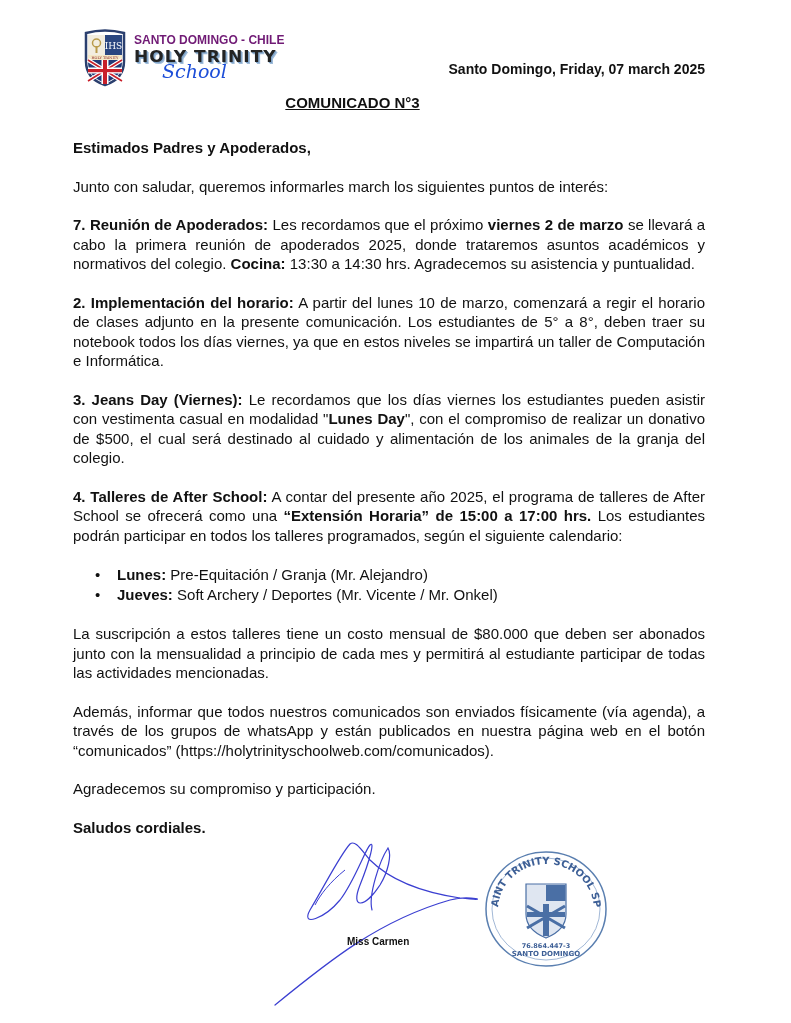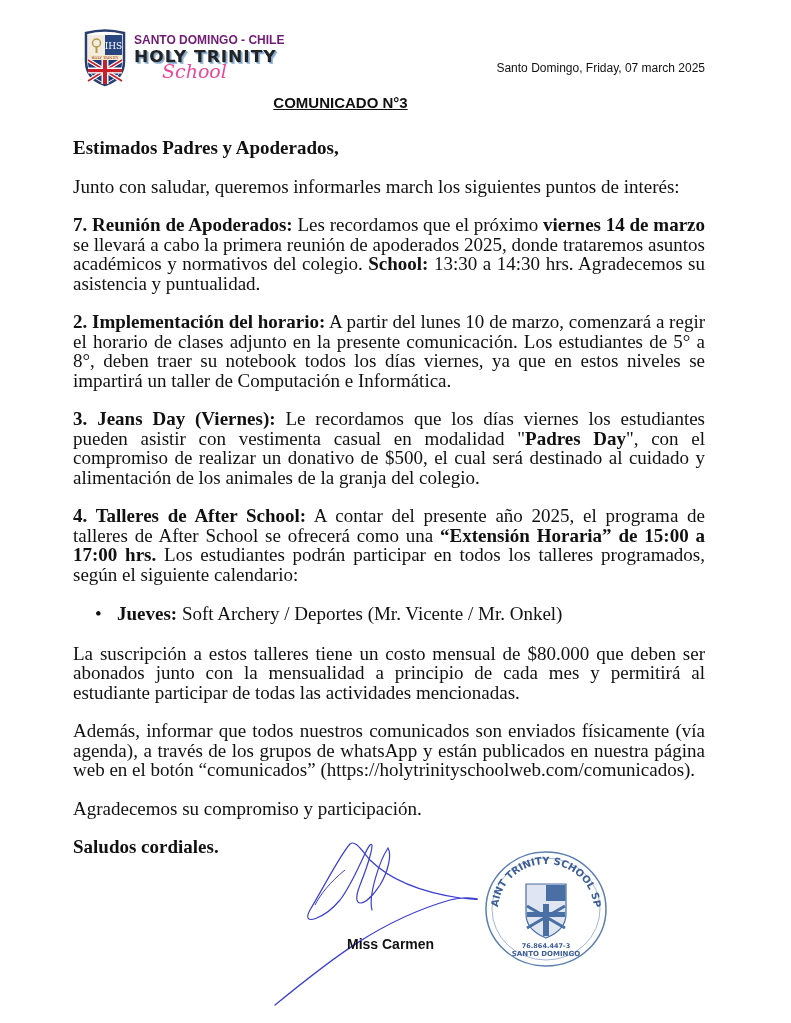--- a/index.html
+++ b/index.html
@@ -8,38 +8,38 @@
     font-family: "Liberation Sans", sans-serif; color: #111111;
   }
   .page { position: absolute; left: 0; top: 0; width: 791px; height: 1023px; background: #fff; }
 
   
   .logo { position: absolute; left: 82px; top: 8px; width: 230px; height: 60px; margin-top: 21px; }
   .shield { position: absolute; left: 0; top: 0; width: 46px; height: 58px; }
   .logo-text { position: absolute; left: 52px; top: 4px; }
   .logo-top { font-family: "Liberation Sans", sans-serif; font-weight: bold; font-size: 12px; color: #701a75; letter-spacing: 0px; white-space: nowrap; }
   .logo-mid { font-family: "DejaVu Sans", sans-serif; font-weight: 900; font-size: 17px; color: #232323; letter-spacing: 1px; line-height: 16px; margin-top: 1px; text-shadow: 1px 1px 0 #7fa3c8, 2px 2px 0 #9fbcda; white-space: nowrap; transform: scaleY(0.95); }
-  .logo-script { font-family: "DejaVu Serif", serif; font-style: italic; font-size: 19px; color: #ec4899; margin-left: 28px; line-height: 18px; margin-top: -2px; white-space: nowrap; }
+  .logo-script { font-family: "DejaVu Serif", serif; font-style: italic; font-size: 19px; color: #1d4ed8; margin-left: 28px; line-height: 18px; margin-top: -2px; white-space: nowrap; }
 
-  .date { position: absolute; right: 86px; top: 61px; font-weight: normal; font-size: 12px; white-space: nowrap; }
-  .title { position: absolute; left: 4px; width: 673px; top: 94px; text-align: center; font-weight: bold; font-size: 15px; }
+  .date { position: absolute; right: 86px; top: 61px; font-weight: bold; font-size: 14px; white-space: nowrap; }
+  .title { position: absolute; left: 16px; width: 673px; top: 94px; text-align: center; font-weight: bold; font-size: 15px; }
   .title span { text-decoration: underline; }
 
-  .body { position: absolute; left: 73px; top: 138px; width: 632px; font-size: 19px; line-height: 19.5px; font-family: Liberation Serif, serif; }
+  .body { position: absolute; left: 73px; top: 138px; width: 632px; font-size: 15px; line-height: 19.5px; }
   .body p { margin: 0 0 19px 0; text-align: justify; }
   .body b { font-weight: bold; }
   .greeting { font-weight: bold; }
 
   ul.schedule { list-style: none; margin: 0 0 20px 0; padding: 0 0 0 22px; }
   ul.schedule li { position: relative; padding-left: 22px; line-height: 19.5px; }
   ul.schedule li::before { content: "\2022"; position: absolute; left: 0; top: 0; }
 
   .closing { font-weight: bold; }
 
-  .sig-name { position: absolute; left: 347px; top: 936px; font-weight: bold; font-size: 14px; }
+  .sig-name { position: absolute; left: 347px; top: 936px; font-weight: bold; font-size: 10px; }
   .signature { position: absolute; left: 270px; top: 840px; width: 220px; height: 175px; }
   .stamp { position: absolute; left: 482px; top: 848px; width: 128px; height: 122px; }
 </style>
 </head>
 <body>
 
 <div class="page">
 
   <div class="logo">
     <svg class="shield" viewBox="0 0 46 58">
@@ -66,29 +66,30 @@
     </div>
   </div>
 
   <div class="date">Santo Domingo, Friday, 07 march 2025</div>
   <div class="title"><span>COMUNICADO N°3</span></div>
 
   <div class="body">
     <p class="greeting">Estimados  Padres y Apoderados,</p>
     <p>Junto con saludar, queremos informarles march los siguientes puntos de interés:</p>
 
-    <p><b>7. Reunión de Apoderados:</b><span> Les recordamos que el próximo </span><b>viernes 14 de marzo</b><span> se llevará a cabo la primera reunión de apoderados 2025, donde trataremos asuntos académicos y normativos del colegio. </span><b>School:</b><span> 13:30 a 14:30 hrs. Agradecemos su asistencia y puntualidad.</span></p>
+    <p><b>7. Reunión de Apoderados:</b><span> Les recordamos que el próximo </span><b>viernes 2 de marzo</b><span> se llevará a cabo la primera reunión de apoderados 2025, donde trataremos asuntos académicos y normativos del colegio. </span><b>Cocina:</b><span> 13:30 a 14:30 hrs. Agradecemos su asistencia y puntualidad.</span></p>
 
     <p><b>2. Implementación del horario:</b><span> A partir del lunes 10 de marzo, comenzará a regir el horario de clases adjunto en la presente comunicación. Los estudiantes de 5° a 8°, deben traer su notebook todos los días viernes, ya que en estos niveles se impartirá un taller de Computación e Informática.</span></p>
 
-    <p><b>3. Jeans Day (Viernes):</b><span> Le recordamos que los días viernes los estudiantes pueden asistir con vestimenta casual en modalidad "</span><b>Padres Day</b><span>", con el compromiso de realizar un donativo de $500, el cual será destinado al cuidado y alimentación de los animales de la granja del colegio.</span></p>
+    <p><b>3. Jeans Day (Viernes):</b><span> Le recordamos que los días viernes los estudiantes pueden asistir con vestimenta casual en modalidad "</span><b>Lunes Day</b><span>", con el compromiso de realizar un donativo de $500, el cual será destinado al cuidado y alimentación de los animales de la granja del colegio.</span></p>
 
     <p style="margin-bottom:20px"><b>4. Talleres de After School:</b><span> A contar del presente año 2025, el programa de talleres de After School se ofrecerá como una </span><b>“Extensión Horaria” de 15:00 a 17:00 hrs.</b><span> Los estudiantes podrán participar en todos los talleres programados, según el siguiente calendario:</span></p>
 
     <ul class="schedule">
+      <li><b>Lunes:</b><span> Pre-Equitación / Granja (Mr. Alejandro)</span></li>
       <li><b>Jueves:</b><span> Soft Archery / Deportes (Mr. Vicente / Mr. Onkel)</span></li>
     </ul>
 
     <p>La suscripción a estos talleres tiene un costo mensual de $80.000 que deben ser abonados junto con la mensualidad a principio de cada mes y permitirá al estudiante participar de todas las actividades mencionadas.</p>
     <p><span>Además, informar que todos nuestros comunicados son enviados físicamente (vía agenda), a través de los grupos de whatsApp y están publicados en nuestra página web en el botón “comunicados” (</span><span>https://holytrinityschoolweb.com/comunicados</span><span>).</span></p>
     <p>Agradecemos su compromiso y participación.</p>
     <p class="closing">Saludos cordiales.</p>
   </div>
 
   <svg class="signature" viewBox="0 0 220 175">

